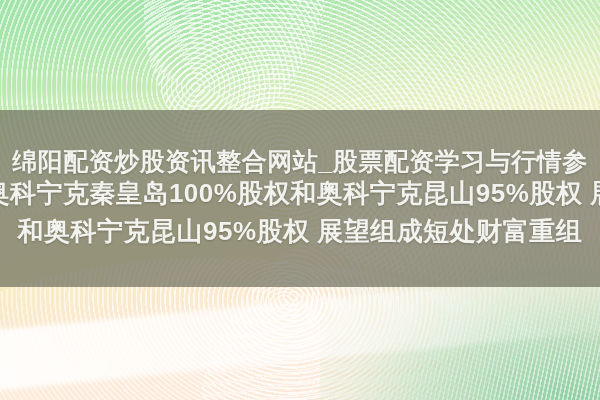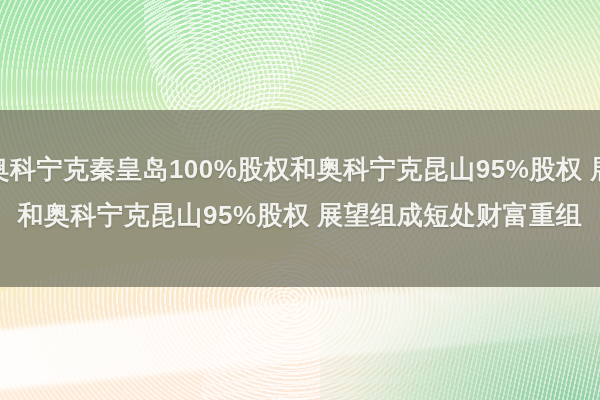--- a/index.html
+++ b/index.html
@@ -120,34 +120,35 @@
     color:#f2f2ee;
     font-weight:bold;
     white-space:nowrap;
     text-align:center;
     line-height:1.05;
     letter-spacing:.5px;
     text-shadow:0 1px 2px rgba(60,60,50,.35);
   }
   #line-1{font-size:25px;margin:0 0 6px 0;}
   #line-2{font-size:26px;margin:0 0 6px 0;}
-  #line-3{font-size:26px;margin:12px;}
+  #line-3{font-size:26px;margin:4px;}
 </style>
 </head>
 <body>
 
 <div id="banner">
 
   <div class="swirl" id="swirl-tl"></div>
   <div class="swirl" id="swirl-tr"></div>
   <div class="swirl" id="swirl-tr2"></div>
   <div class="swirl" id="swirl-bl"></div>
   <div class="swirl" id="swirl-br"></div>
   <div id="corner-green"></div>
   <div id="corner-green2"></div>
   <div id="sweep"></div>
 
   <div id="text-band">
+    <div class="title-line" id="line-1">绵阳配资炒股资讯整合网站_股票配资学习与行情参</div>
     <div class="title-line" id="line-2">奥科宁克秦皇岛100%股权和奥科宁克昆山95%股权 展</div>
     <div class="title-line" id="line-3">和奥科宁克昆山95%股权 展望组成短处财富重组</div>
   </div>
 
 </div>
 
 </body></html>

